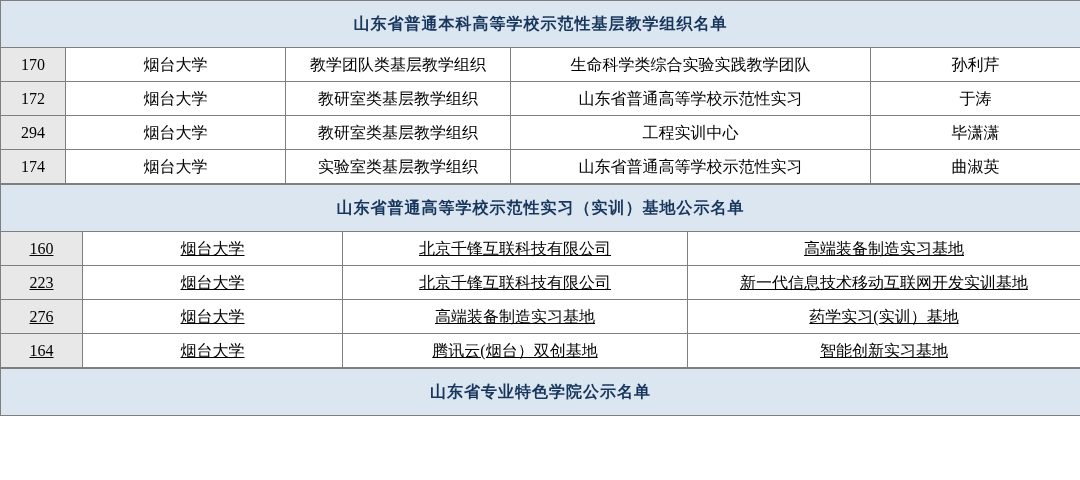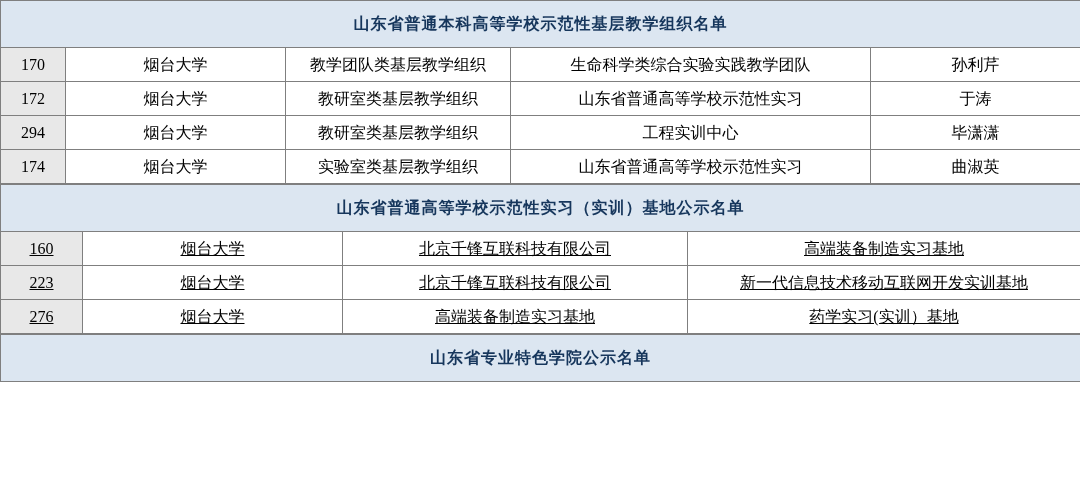--- a/index.html
+++ b/index.html
@@ -127,20 +127,26 @@
         <td>烟台大学</td>
         <td>北京千锋互联科技有限公司</td>
         <td>新一代信息技术移动互联网开发实训基地</td>
       </tr>
       <tr class="row">
         <td class="num-cell">276</td>
         <td>烟台大学</td>
         <td>高端装备制造实习基地</td>
         <td>药学实习(实训）基地</td>
       </tr>
+      <tr class="row">
+        <td class="num-cell">164</td>
+        <td>烟台大学</td>
+        <td>腾讯云(烟台）双创基地</td>
+        <td>智能创新实习基地</td>
+      </tr>
     </tbody>
   </table>
 
   <table class="tbl sec3">
     <colgroup>
       <col style="width:82px">
         <col style="width:260px">
         <col style="width:345px">
         <col style="width:393px">
     </colgroup>

